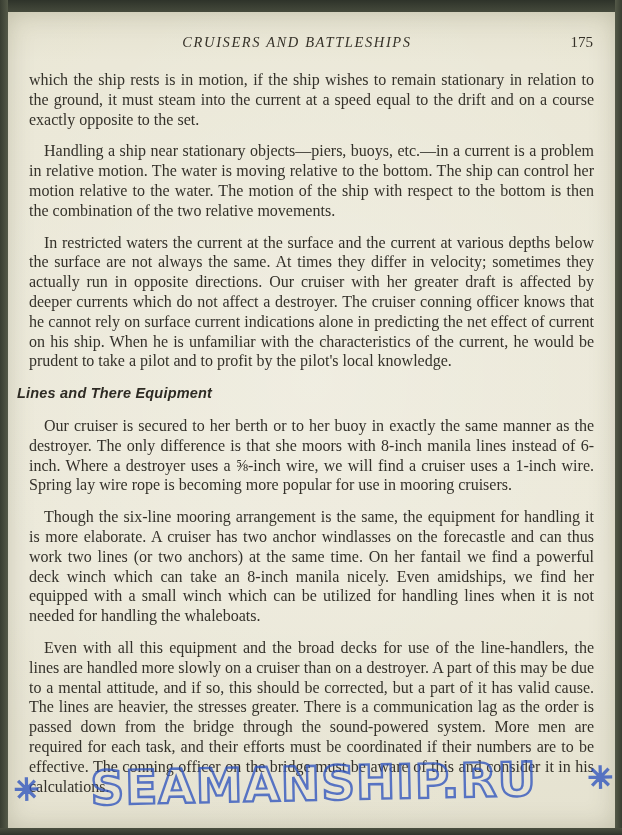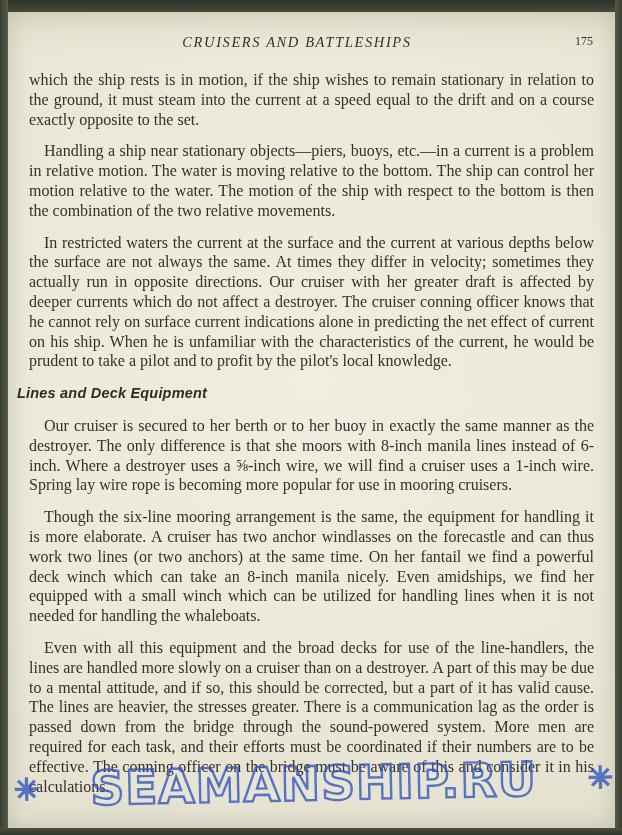--- a/index.html
+++ b/index.html
@@ -59,21 +59,21 @@
     text-align: center;
     font-style: italic;
     font-size: 14.5px;
     letter-spacing: 1.6px;
     color: #353128;
     padding-right: 40px;
   }
   .running-head .folio {
     position: absolute;
     right: 22px; top: 0;
-    font-size: 12px;
+    font-size: 15px;
     color: #353128;
   }
   .body-text {
     position: relative;
     margin: 14px 9px 0 9px;
     font-size: 16px;
     line-height: 19.8px;
     color: #34312a;
     text-align: justify;
   }
@@ -132,21 +132,21 @@
   <div class="running-head">
     <span class="title">CRUISERS AND BATTLESHIPS</span>
     <span class="folio">175</span>
   </div>
 
   <div class="body-text">
     <p>which the ship rests is in motion, if the ship wishes to remain stationary in relation to the ground, it must steam into the current at a speed equal to the drift and on a course exactly opposite to the set.</p>
     <p class="indent">Handling a ship near stationary objects—piers, buoys, etc.—in a current is a problem in relative motion. The water is moving relative to the bottom. The ship can control her motion relative to the water. The motion of the ship with respect to the bottom is then the combination of the two relative movements.</p>
     <p class="indent">In restricted waters the current at the surface and the current at various depths below the surface are not always the same. At times they differ in velocity; sometimes they actually run in opposite directions. Our cruiser with her greater draft is affected by deeper currents which do not affect a destroyer. The cruiser conning officer knows that he cannot rely on surface current indications alone in predicting the net effect of current on his ship. When he is unfamiliar with the characteristics of the current, he would be prudent to take a pilot and to profit by the pilot's local knowledge.</p>
 
-    <h3 class="section-heading">Lines and Deck Equipment</h3>
+    <h3 class="section-heading">Lines and There Equipment</h3>
 
     <p class="indent">Our cruiser is secured to her berth or to her buoy in exactly the same manner as the destroyer. The only difference is that she moors with 8-inch manila lines instead of 6-inch. Where a destroyer uses a ⅝-inch wire, we will find a cruiser uses a 1-inch wire. Spring lay wire rope is becoming more popular for use in mooring cruisers.</p>
     <p class="indent">Though the six-line mooring arrangement is the same, the equipment for handling it is more elaborate. A cruiser has two anchor windlasses on the forecastle and can thus work two lines (or two anchors) at the same time. On her fantail we find a powerful deck winch which can take an 8-inch manila nicely. Even amidships, we find her equipped with a small winch which can be utilized for handling lines when it is not needed for handling the whaleboats.</p>
     <p class="indent">Even with all this equipment and the broad decks for use of the line-handlers, the lines are handled more slowly on a cruiser than on a destroyer. A part of this may be due to a mental attitude, and if so, this should be corrected, but a part of it has valid cause. The lines are heavier, the stresses greater. There is a communication lag as the order is passed down from the bridge through the sound-powered system. More men are required for each task, and their efforts must be coordinated if their numbers are to be effective. The conning officer on the bridge must be aware of this and consider it in his calculations.</p>
   </div>
 
   <div class="watermark">
     <span class="wm-mark">✳</span>
     <span class="wm-text">SEAMANSHIP.RU</span>
     <span class="wm-mark">✳</span>

